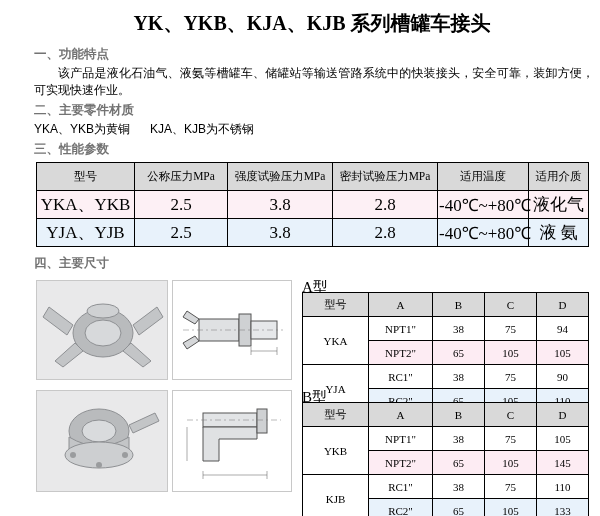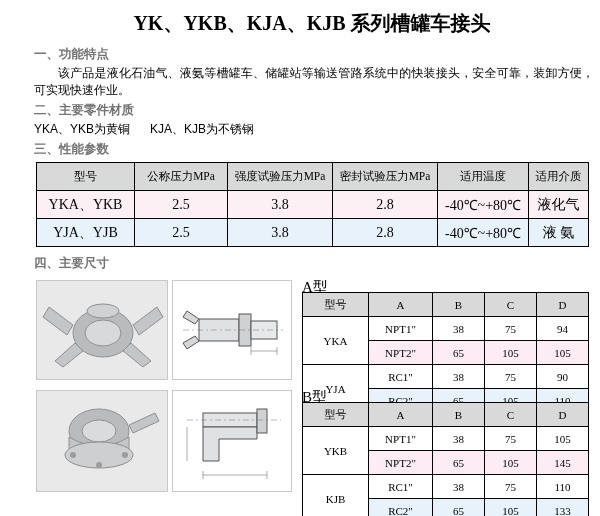--- a/index.html
+++ b/index.html
@@ -48,21 +48,21 @@
   .spec{
     margin:4px 0 0 24px;
     width:552px;
     table-layout:fixed;
   }
   .spec td{
     border:1px solid #000;
     height:25px;
     text-align:center;
     vertical-align:middle;
-    font-size:14px;
+    font-size:17px;
     font-family:"Liberation Serif", serif;
   }
   .spec .hdr td{
     background:#d9d9d9;
     font-size:11.5px;
     font-weight:normal;
   }
   .spec .r1 td{background:#fdf0f5;}
   .spec .r2 td{background:#e8f2fb;}
 

